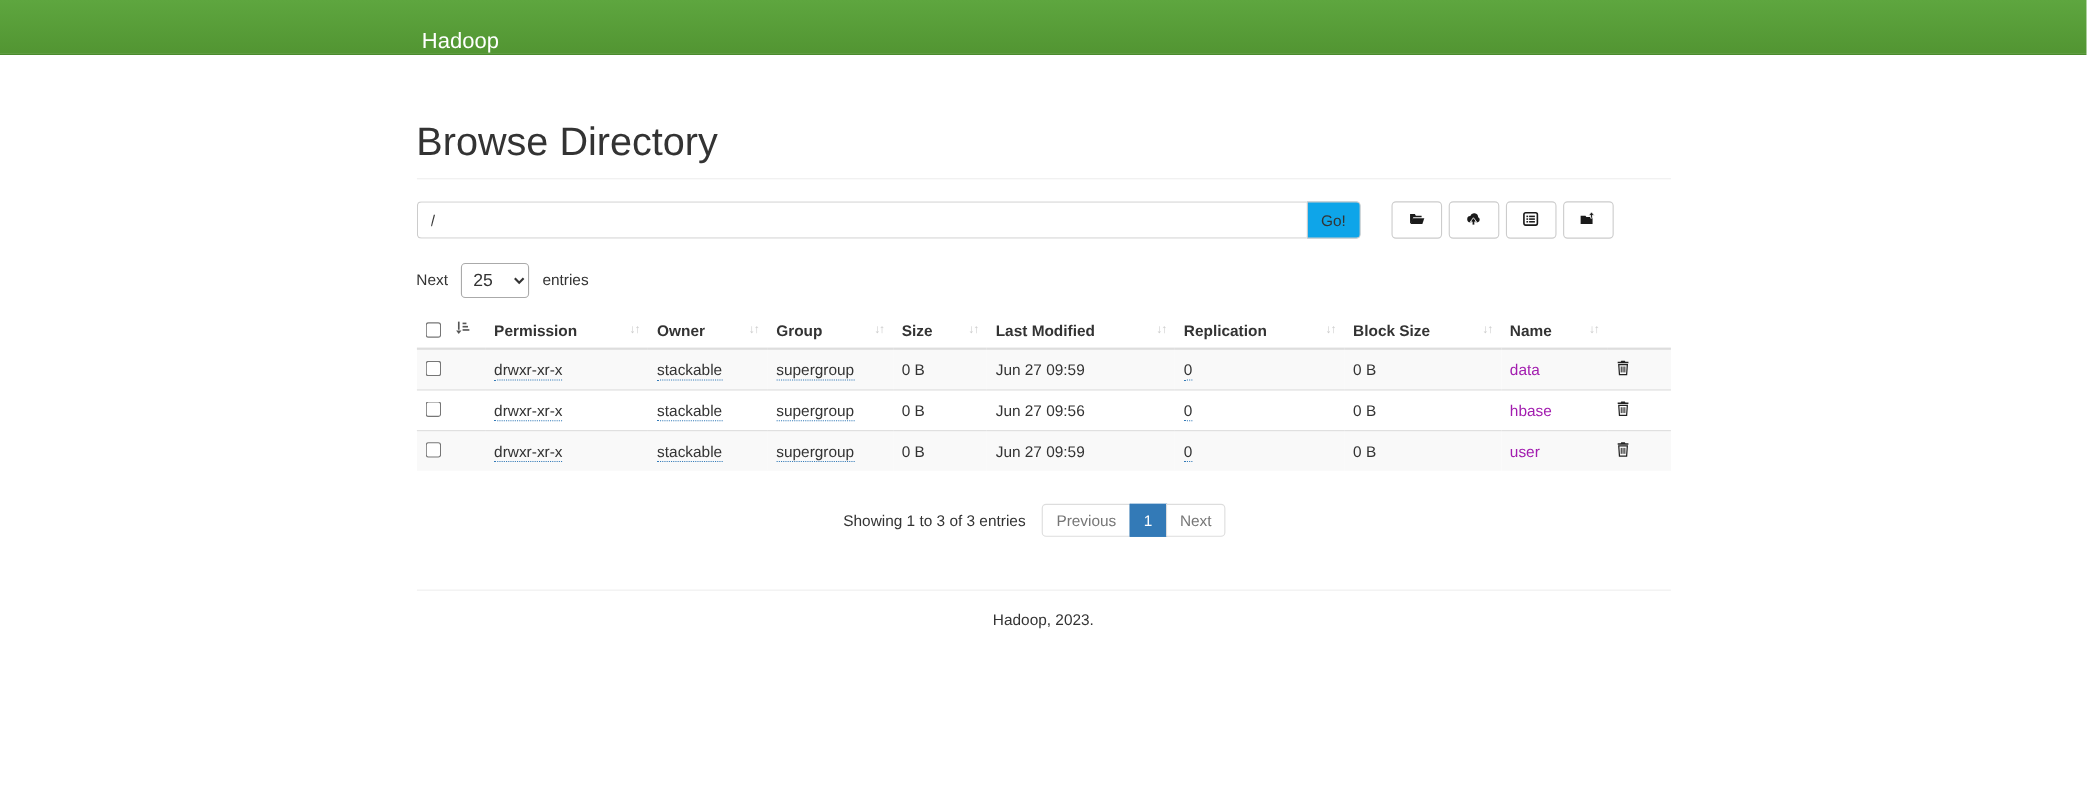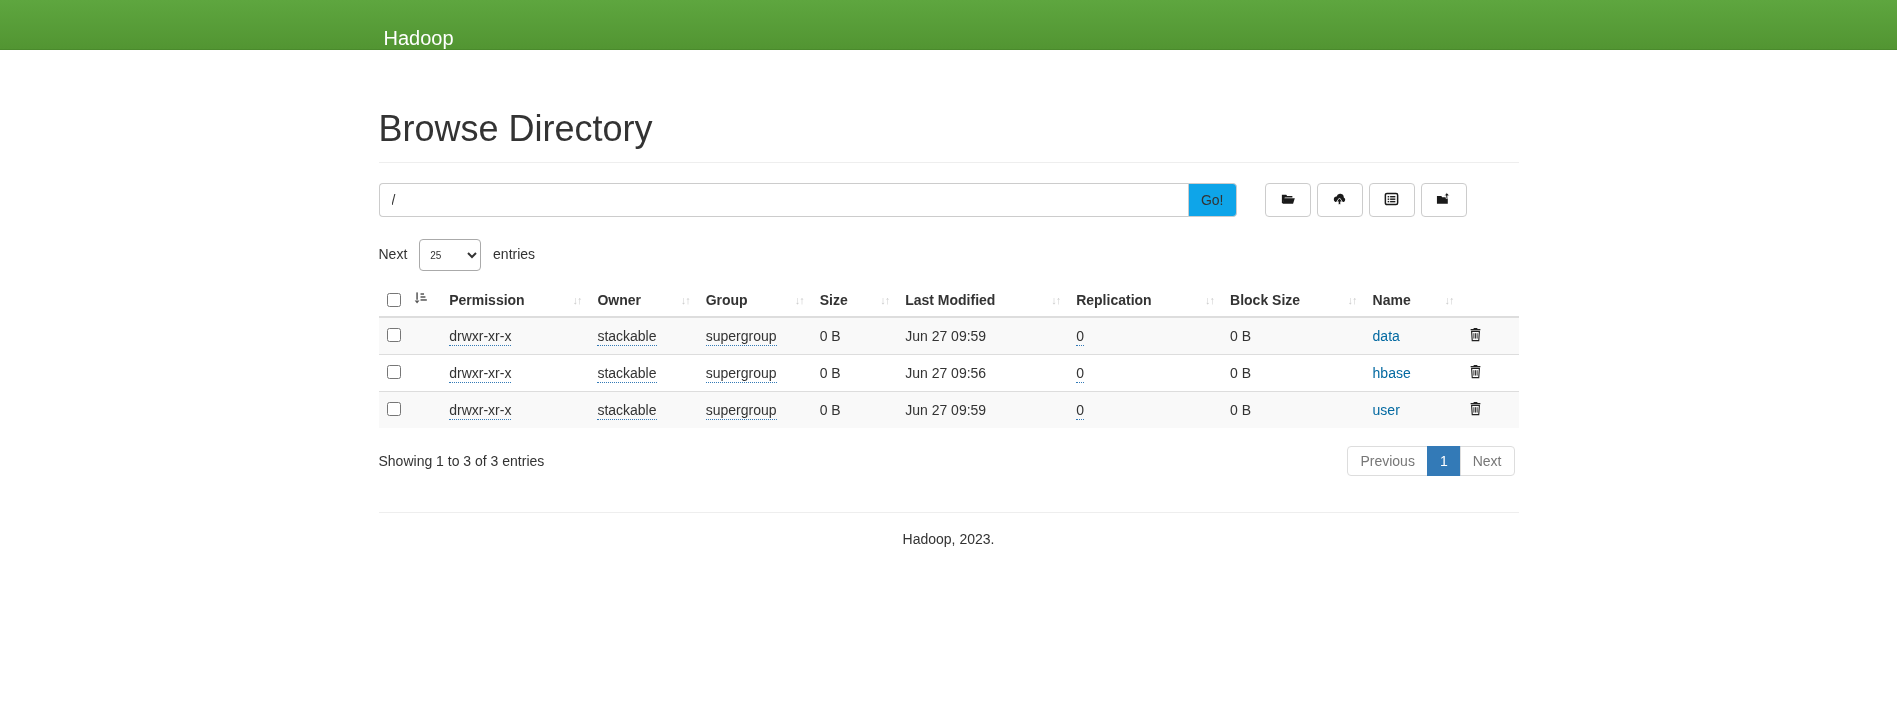--- a/index.html
+++ b/index.html
@@ -26,41 +26,41 @@
   .input-group input { flex:1; height:34px; padding:6px 12px; font-size:14px; color:#333;
     border:1px solid #ccc; border-radius:4px 0 0 4px; border-right:0; outline:none; }
   .input-group button { height:34px; padding:6px 12px; font-size:14px; color:#333; background:#0ea5e9;
     border:1px solid #ccc; border-radius:0 4px 4px 0; cursor:pointer; }
   .btn-group { display:flex; margin-left:28px; }
   .btn-group button { height:34px; width:46px; display:flex; align-items:center; justify-content:center;
     background:#fff; border:1px solid #ccc; border-radius:4px; margin-right:6px; cursor:pointer; }
 
   
   .controls-row { display:flex; justify-content:space-between; align-items:center; margin:0 0 12px; font-size:14px; }
-  .length-control select { height:32px; width:62px; margin:0 8px; padding:4px 6px; font-size:10px;
+  .length-control select { height:32px; width:62px; margin:0 8px; padding:4px 6px; font-size:16px;
     border:1px solid #aaa; border-radius:4px; color:#333; background:#fff; }
   .search-control input { height:30px; width:205px; margin-left:8px; padding:4px 8px; font-size:13px;
     border:1px solid #ccc; border-radius:4px; outline:none; }
 
   
   table.listing { width:100%; border-collapse:collapse; font-size:14px; }
   table.listing th { text-align:left; padding:8px; border-bottom:2px solid #ddd; font-weight:bold; color:#333; white-space:nowrap; }
   table.listing td { padding:9px 8px; border-top:1px solid #ddd; color:#333; }
   table.listing tbody tr:nth-child(odd) { background:#f9f9f9; }
   .sort-pair { float:right; color:#ccc; font-size:11px; font-weight:bold; letter-spacing:-1px; margin-left:8px; padding-top:2px; }
   .th-check { display:flex; align-items:center; gap:12px; }
   input[type="checkbox"] { width:14px; height:14px; margin:0; cursor:pointer; }
   .editable { border-bottom:1px dotted #337ab7; padding-bottom:1px; cursor:pointer; }
-  .dir-link { color:#0369a1; text-decoration:none; cursor:pointer; }
+  .dir-link { color:#a21caf; text-decoration:none; cursor:pointer; }
   .trash { cursor:pointer; display:inline-block; }
 
   
-  .table-footer { display:flex; justify-content:space-between; align-items:center; margin-top:14px; }
+  .table-footer { display:flex; justify-content:center; align-items:center; margin-top:14px; }
   .table-info { font-size:14px; color:#333; }
-  .pagination { list-style:none; display:flex; margin:4px; padding:0; }
+  .pagination { list-style:none; display:flex; margin:16px; padding:0; }
   .pagination li a { display:block; padding:6px 12px; font-size:14px; background:#fff;
     border:1px solid #ddd; color:#777; margin-left:-1px; cursor:default; text-decoration:none; }
   .pagination li:first-child a { border-radius:4px 0 0 4px; }
   .pagination li:last-child a { border-radius:0 4px 4px 0; }
   .pagination li a.active { background:#337ab7; border-color:#337ab7; color:#fff; }
 
   hr.footer-rule { border:0; border-top:1px solid #eee; margin:32px 0 18px; }
   .footer-text { font-size:14px; color:#333; margin:0 0 40px;text-align:center; }
 </style>
 </head>

